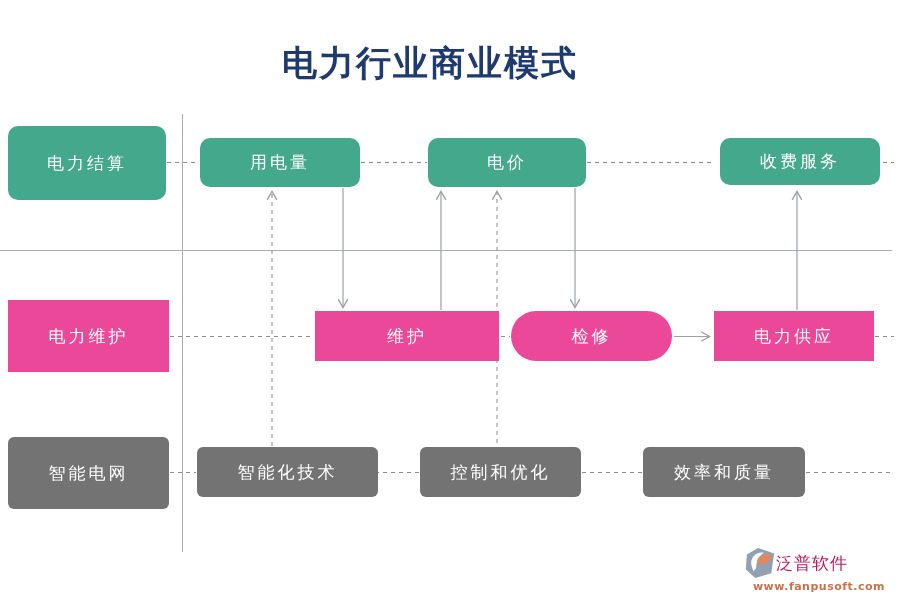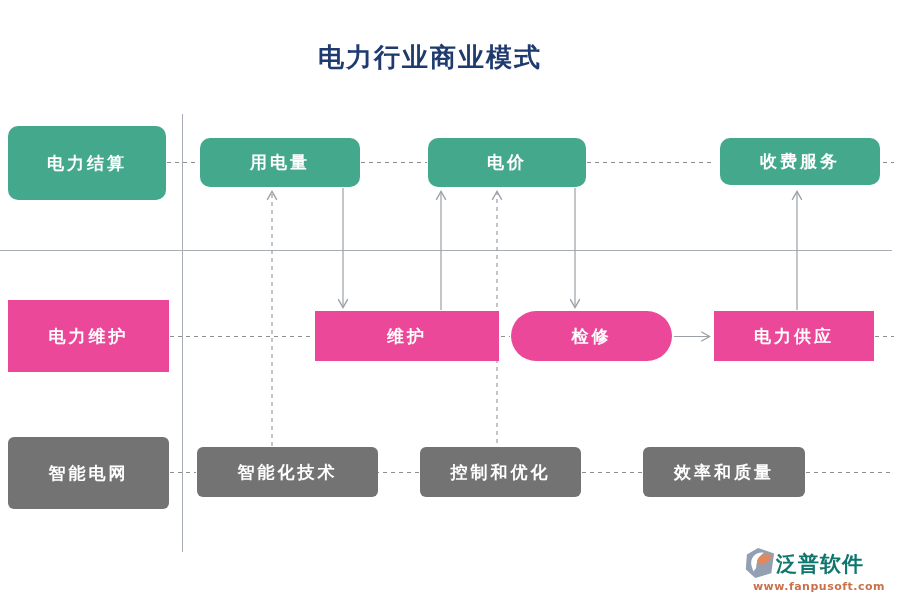--- a/index.html
+++ b/index.html
@@ -2,33 +2,33 @@
 <html><head>
 <meta charset="utf-8">
 <style>
   html,body{margin:0;padding:0;background:#ffffff;}
   #canvas{
     position:relative;width:900px;height:600px;background:#ffffff;overflow:hidden;
     font-family:"DejaVu Serif","Liberation Serif",serif;
   }
   #title{
     position:absolute;left:0;top:40px;width:860px;text-align:center;
-    font-size:26px;font-weight:bold;letter-spacing:2px;color:#1E3A6E;
+    font-size:35px;font-weight:bold;letter-spacing:2px;color:#1E3A6E;
   }
   #connector-layer{position:absolute;left:0;top:0;}
   .node{
     position:absolute;display:flex;align-items:center;justify-content:center;
-    color:#ffffff;font-weight:bold;font-size:17px;letter-spacing:3px;
+    color:#ffffff;font-weight:normal;font-size:17px;letter-spacing:3px;
   }
   .green{background:#44A98C;border-radius:10px;}
   .teal{background:#ec4899;}
   .purple{background:#737373;border-radius:6px;}
   #footer-logo{position:absolute;left:744px;top:547px;width:150px;}
   .logo-row{display:flex;align-items:center;}
-  .brand-name{color:#0f766e;font-size:21px;font-weight:bold;letter-spacing:1px;line-height:1;}
+  .brand-name{color:#be185d;font-size:17px;font-weight:normal;letter-spacing:1px;line-height:1;}
   .brand-url{color:#C9714A;font-size:11px;font-weight:bold;margin-top:1px;text-align:center;
     font-family:"DejaVu Sans","Liberation Sans",sans-serif;letter-spacing:0.5px;}
 </style>
 </head>
 <body>
 
 <div id="canvas">
 
   <div id="title">电力行业商业模式</div>
 

